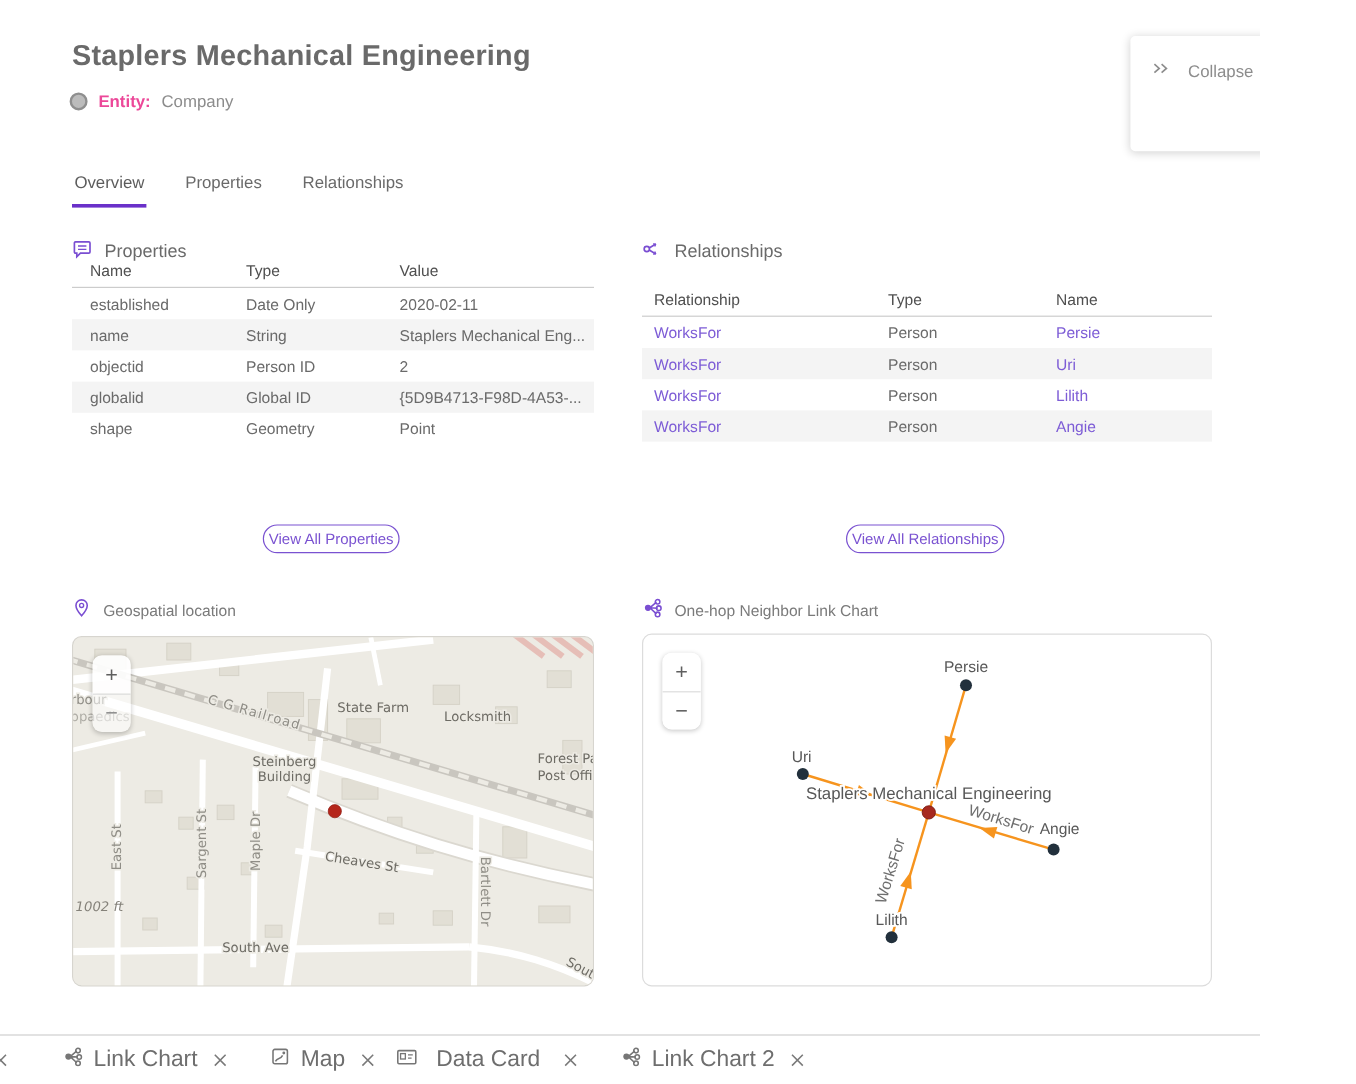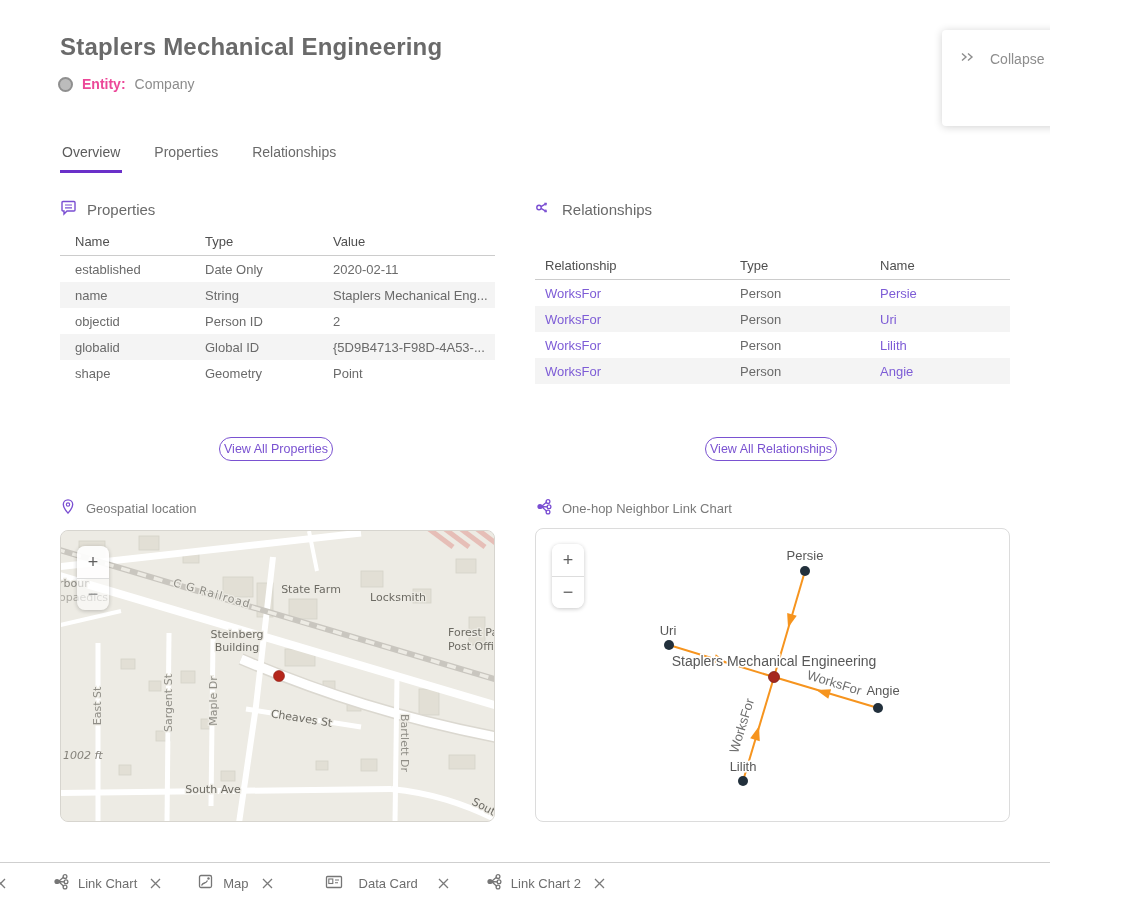--- a/index.html
+++ b/index.html
@@ -24,21 +24,21 @@
   .tabs { position:absolute; left:60px; top:144px; display:flex; gap:30px; font-size:14px; color:#6a6a6a; }
   .tab { padding:0 2px 10px 2px; border-bottom:3px solid transparent; cursor:pointer; }
   .tab.active { border-bottom-color:#6a30c9; color:#5c5c5c; }
 
   
   .sec-head { position:absolute; display:flex; align-items:center; gap:10px; font-size:15px; color:#6a6a6a; }
   .sec-head.small { font-size:13px; color:#7a7a7a; }
   .sec-head svg { flex:none; }
 
   
-  .tbl { position:absolute; top:228px; font-size:13px; }
+  .tbl { position:absolute; top:212px; font-size:13px; }
   .tbl .thead { display:grid; height:28px; align-items:center; border-bottom:1px solid #cccccc; color:#4f4f4f; }
   .tbl .row { display:grid; height:26px; align-items:center; color:#6a6a6a; }
   .tbl .row.alt { background:#f4f4f4; }
   .tbl.props { left:60px; width:435px; }
   .tbl.props .thead, .tbl.props .row { grid-template-columns:130px 128px 1fr; }
   .tbl.props .thead>div, .tbl.props .row>div { padding-left:15px; }
   .tbl.rels { left:535px; width:475px;margin-top:24px; }
   .tbl.rels .thead, .tbl.rels .row { grid-template-columns:195px 140px 1fr; }
   .tbl.rels .thead>div, .tbl.rels .row>div { padding-left:10px; }
   .cell-trunc { white-space:nowrap; overflow:hidden; text-overflow:ellipsis; padding-right:6px; }
@@ -63,21 +63,21 @@
   .maplabel { font-family:"DejaVu Sans", sans-serif; font-size:11px; fill:#6d6b64; paint-order:stroke; stroke:#edebe4; stroke-width:2.5px; }
   .maplabel.minor { fill:#8f8d86; }
   .maplabel.faint { fill:#aeaca5; }
   .maplabel.scale { font-style:italic; fill:#85827a; stroke:none; }
   .nlabel { font-size:13px; fill:#585858; paint-order:stroke; stroke:#ffffff; stroke-width:3px; }
   .nlabel.center { font-size:14px; }
   .elabel { font-size:13px; fill:#6f6f6f; paint-order:stroke; stroke:#ffffff; stroke-width:3px; }
 
   
   .bottombar { position:absolute; left:0; right:0; top:862px; height:41px; background:#fff; border-top:1px solid #cfcfcf;
-               display:flex; align-items:center; font-size:13px; color:#6e6e6e; }
+               display:flex; align-items:center; font-size:19px; color:#6e6e6e; }
   .btab { display:flex; align-items:center; gap:9px; cursor:pointer; }
   .btab .xicon { margin-left:4px; }
   .xicon { display:inline-flex; cursor:pointer; }
 </style>
 </head>
 <body>
 
 <div id="app">
 
   <div class="page-title">Staplers Mechanical Engineering</div>
@@ -373,21 +373,21 @@
           <circle cx="11.5" cy="5.5" r="1.2" fill="#767676" stroke="none"></circle>
         </svg>
       </span>
       <span>Map</span>
       <span class="xicon">
         <svg width="11" height="11" viewBox="0 0 11 11" stroke="#7a7a7a" stroke-width="1.3">
             <path d="M1,1 L10,10 M10,1 L1,10"></path>
           </svg>
       </span>
     </div>
-    <div class="btab" style="margin-left:52px;gap:16px;">
+    <div class="btab" style="margin-left:18px;gap:16px;">
       <span>
         <svg width="18" height="17" viewBox="0 0 18 17" fill="none" stroke="#767676" stroke-width="1.3">
           <rect x="1.5" y="3.5" width="15" height="11" rx="1"></rect>
           <rect x="3.8" y="6" width="4" height="4.5" stroke-width="1.1"></rect>
           <path d="M10,7 H14 M10,9.8 H13" stroke-width="1.1"></path>
         </svg>
       </span>
       <span>Data Card</span>
       <span class="xicon">
         <svg width="11" height="11" viewBox="0 0 11 11" stroke="#7a7a7a" stroke-width="1.3">

